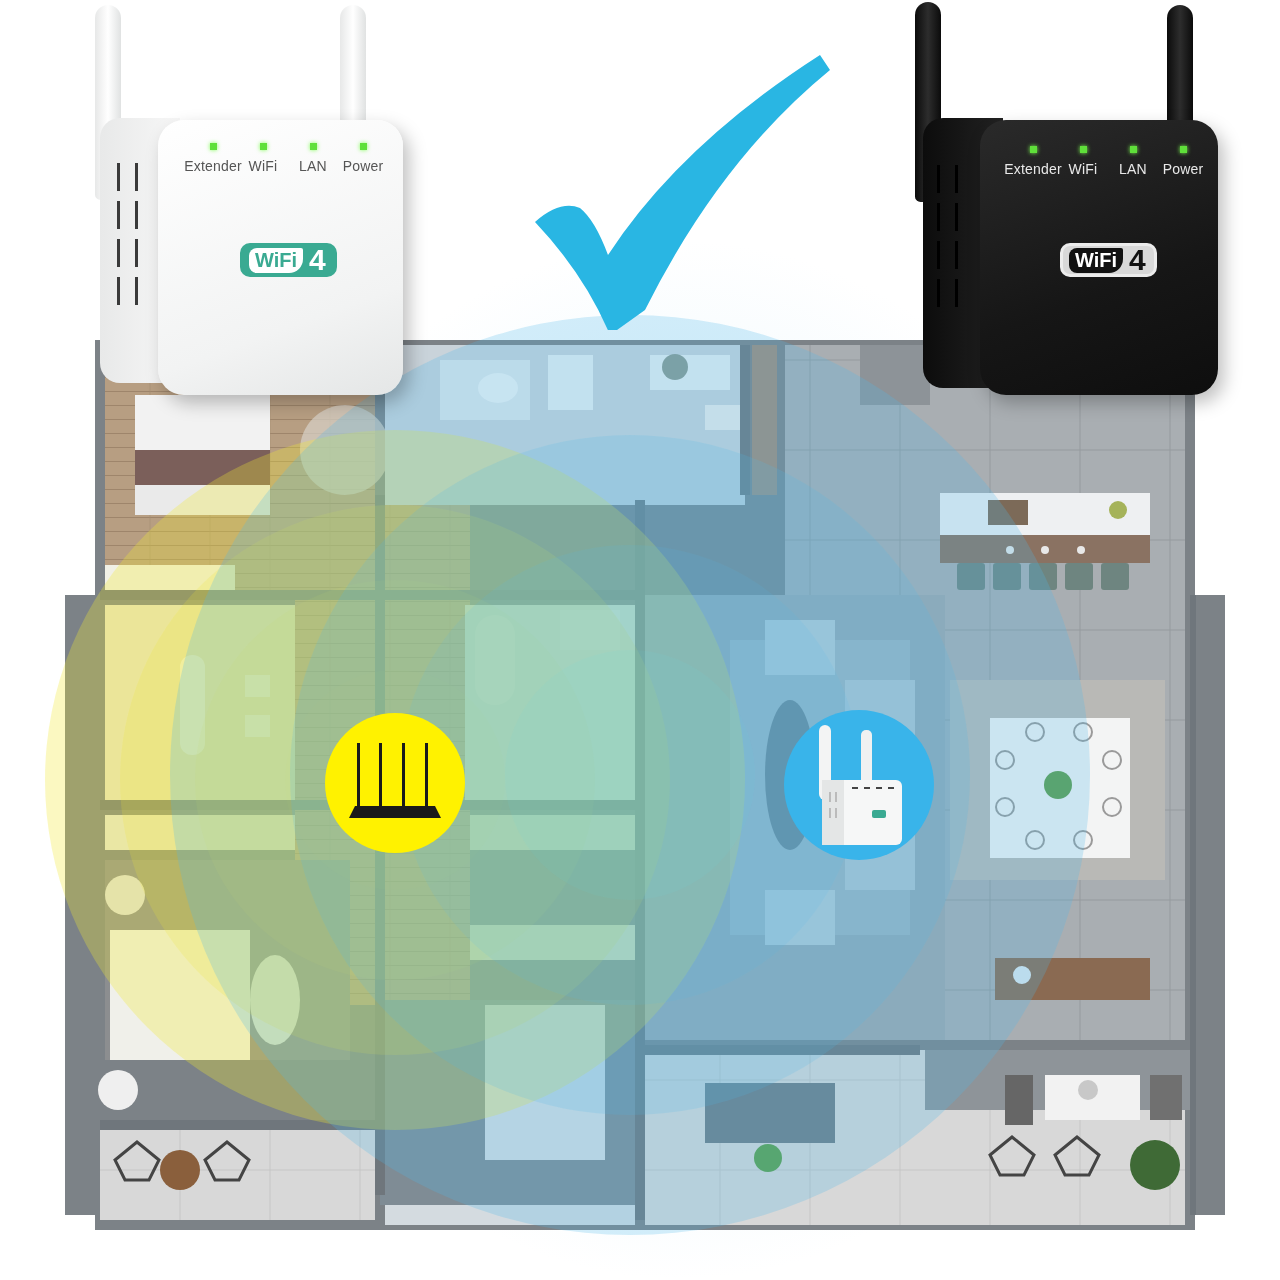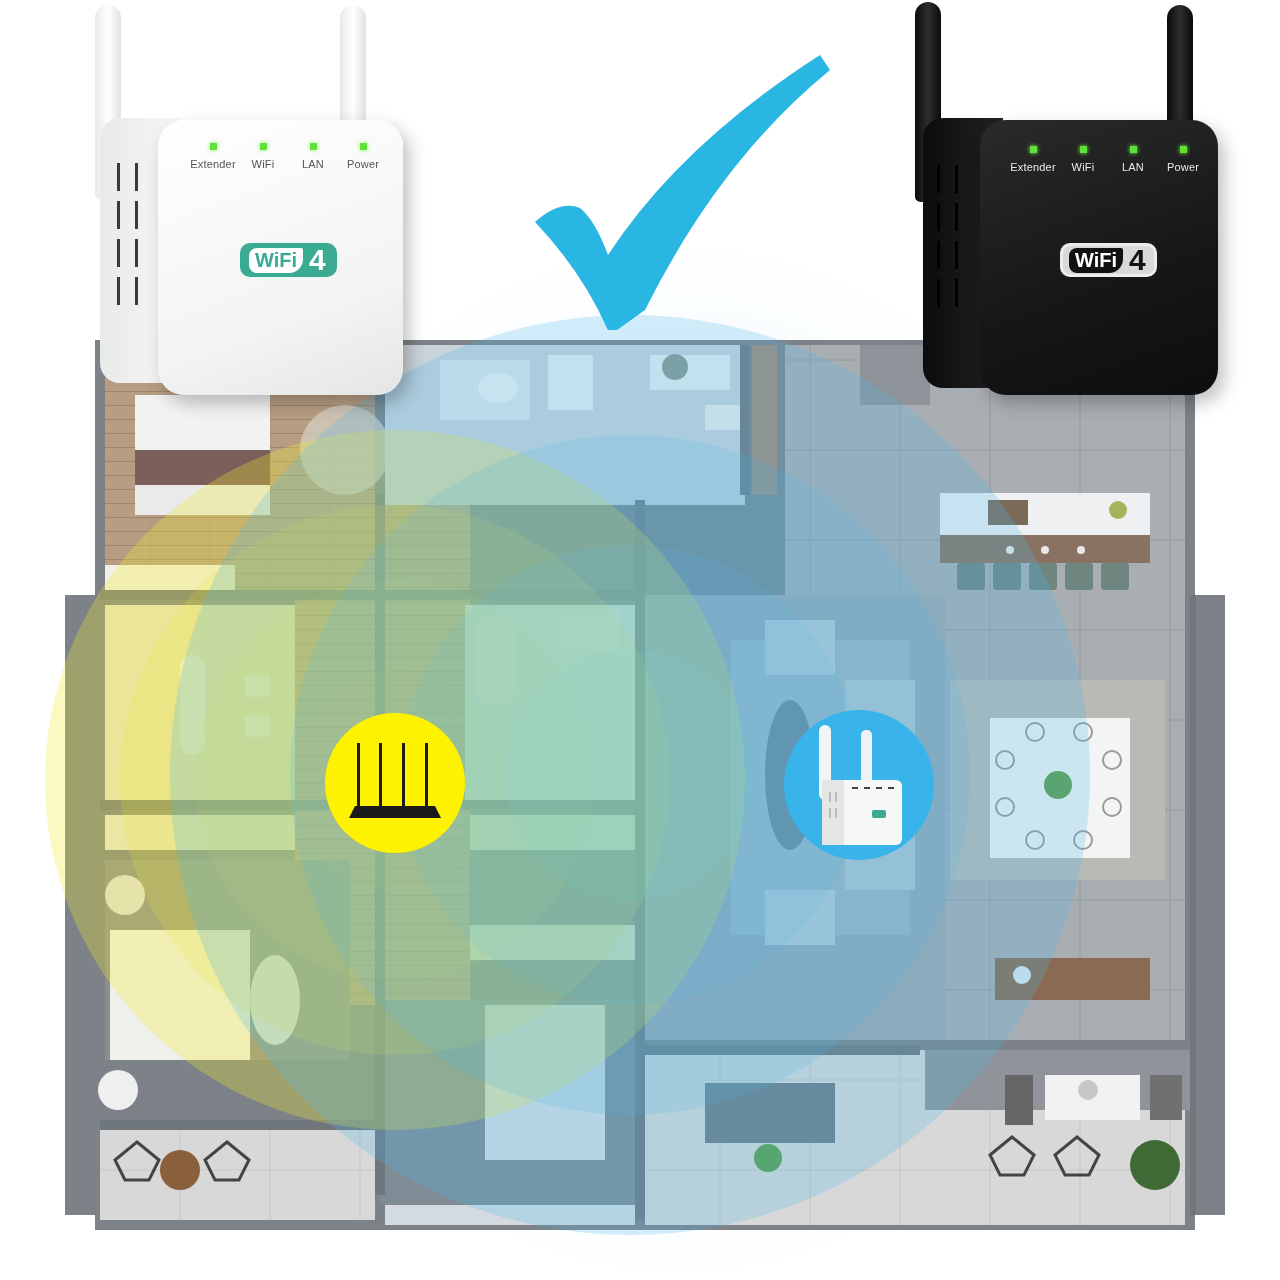--- a/index.html
+++ b/index.html
@@ -17,21 +17,21 @@
     position: absolute; border-radius: 26px;
     box-shadow: 6px 8px 18px rgba(0,0,0,0.25);
   }
   .ext-side { position: absolute; border-radius: 20px 0 0 20px; }
   .antenna { position: absolute; width: 26px; border-radius: 14px 14px 6px 6px; }
   .vents { position: absolute; display: grid; grid-template-columns: repeat(2, 10px); gap: 10px 8px; }
   .vent { width: 3px; height: 28px; }
   .leds { position: absolute; display: flex; justify-content: space-between; }
   .led-col { display: flex; flex-direction: column; align-items: center; gap: 8px; width: 50px; }
   .led { width: 7px; height: 7px; background: #5fe03a; box-shadow: 0 0 4px #7dff4f; }
-  .led-label { font-size: 11px; letter-spacing: 0.2px; }
+  .led-label { font-size: 14px; letter-spacing: 0.2px; }
   .wifi-badge {
     position: absolute; display: flex; align-items: center;
     border-radius: 10px; height: 34px; padding: 0 8px 0 6px; gap: 6px;
   }
   .wifi-word { font-size: 20px; font-weight: bold; display: flex; align-items: center; padding: 1px 6px; border-radius: 8px 2px 14px 8px; position: relative; }
   .wifi-gen { font-size: 30px; font-weight: bold; line-height: 1; }
 
   
   #white-ext .ext-body { background: linear-gradient(160deg, #ffffff 0%, #f2f3f3 70%, #e4e6e6 100%); }
   #white-ext .ext-side { background: linear-gradient(90deg, #e8e9e9, #f7f7f7); }

